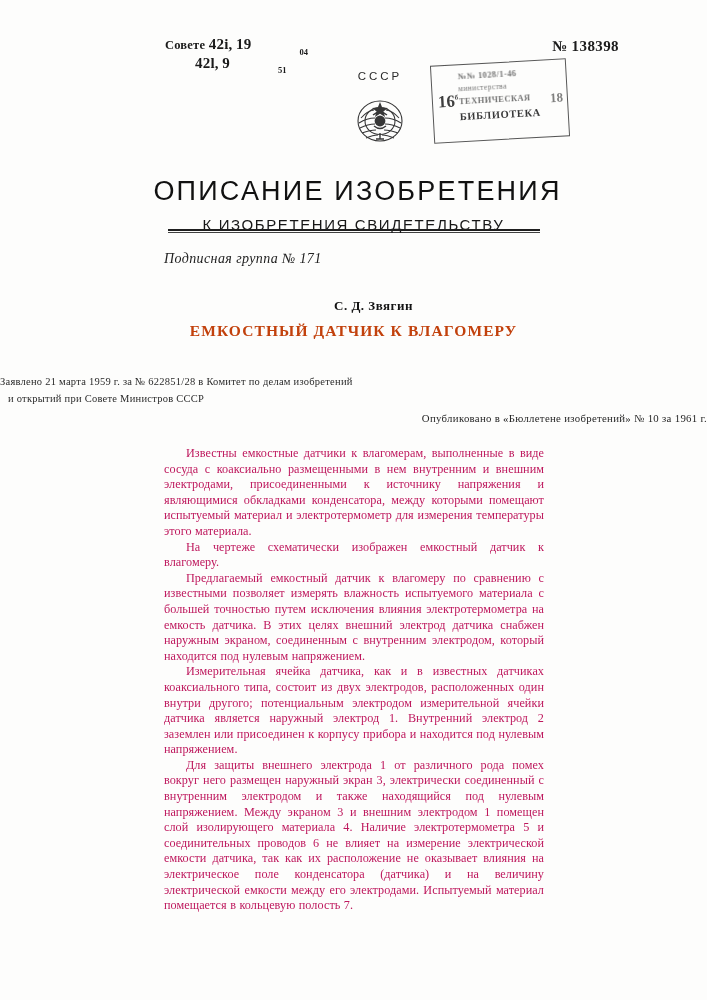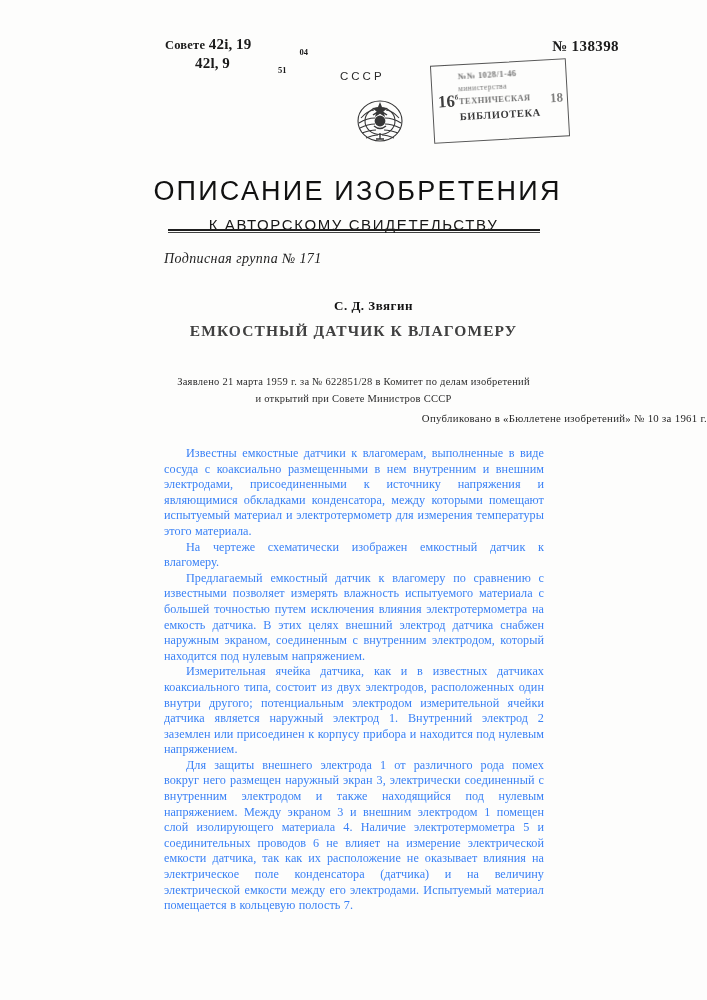--- a/index.html
+++ b/index.html
@@ -61,20 +61,21 @@
     white-space: nowrap;
     letter-spacing: 0.4px;
   }
 
   
   .emblem-wrap {
     position: absolute;
     left: 340px;
     top: 70px;
     width: 80px;
+    text-align: center;
   }
   .emblem-label {
     font-size: 11.5px;
     letter-spacing: 3px;
     font-family: "Liberation Sans", sans-serif;
     color: #2a2a2a;
     margin-bottom: 3px;
   }
   .emblem-art {
     width: 62px;
@@ -203,58 +204,58 @@
   }
   .invention-title {
     position: absolute;
     top: 322px;
     left: 0;
     right: 0;
     text-align: center;
     font-size: 15.5px;
     font-weight: 700;
     letter-spacing: 1.1px;
-    color: #404040;
+    color: #c2410c;
     white-space: nowrap;
   }
 
   
   .filing {
     position: absolute;
     top: 373px;
     left: 0;
     right: 0;
-    text-align: center;
+    text-align: left;
     font-size: 10.5px;
     line-height: 1.62;
     color: #2b2b2b;
     letter-spacing: 0.25px;
   }
-  .filing .l2 { display: block; }
+  .filing .l2 { display: block; padding-left: 8px; }
   .published {
     position: absolute;
     top: 412px;
     left: 0;
     right: 0;
     text-align: right;
     font-size: 10.8px;
     color: #272727;
     letter-spacing: 0.3px;
   }
 
   
   .body-text {
     position: absolute;
     top: 446px;
     left: 164px;
     width: 380px;
     font-size: 12.2px;
     line-height: 15.6px;
     text-align: justify;
-    color: #3b82f6;
+    color: #be185d;
     letter-spacing: 0.05px;
     word-spacing: 0.4px;
   }
   .body-text p {
     margin: 0;
     text-indent: 22px;
   }
   .body-text p + p { margin-top: 0; }
 </style>
 </head>
@@ -303,21 +304,21 @@
     <div class="stamp-num"><span>16</span><span class="sm">б</span></div>
     <div class="stamp-right">18</div>
     <div class="stamp-line bold">№№ 1028/1-46</div>
     <div class="stamp-line">министерства</div>
     <div class="stamp-line bold">ТЕХНИЧЕСКАЯ</div>
     <div class="stamp-foot">БИБЛИОТЕКА</div>
   </div>
 
   <div class="masthead">
     <div class="masthead-main">ОПИСАНИЕ ИЗОБРЕТЕНИЯ</div>
-    <div class="masthead-sub">К АВТОРСКОМУ СВИДЕТЕЛЬСТВУ</div>
+    <div class="masthead-sub">К ИЗОБРЕТЕНИЯ СВИДЕТЕЛЬСТВУ</div>
   </div>
   <div class="rule-double">
       <i class="a"></i>
       <i class="b"></i>
     </div>
 
   <div class="subgroup">Подписная группа № 171</div>
 
   <div class="author">С. Д. Звягин</div>
   <div class="invention-title">ЕМКОСТНЫЙ ДАТЧИК К ВЛАГОМЕРУ</div>

